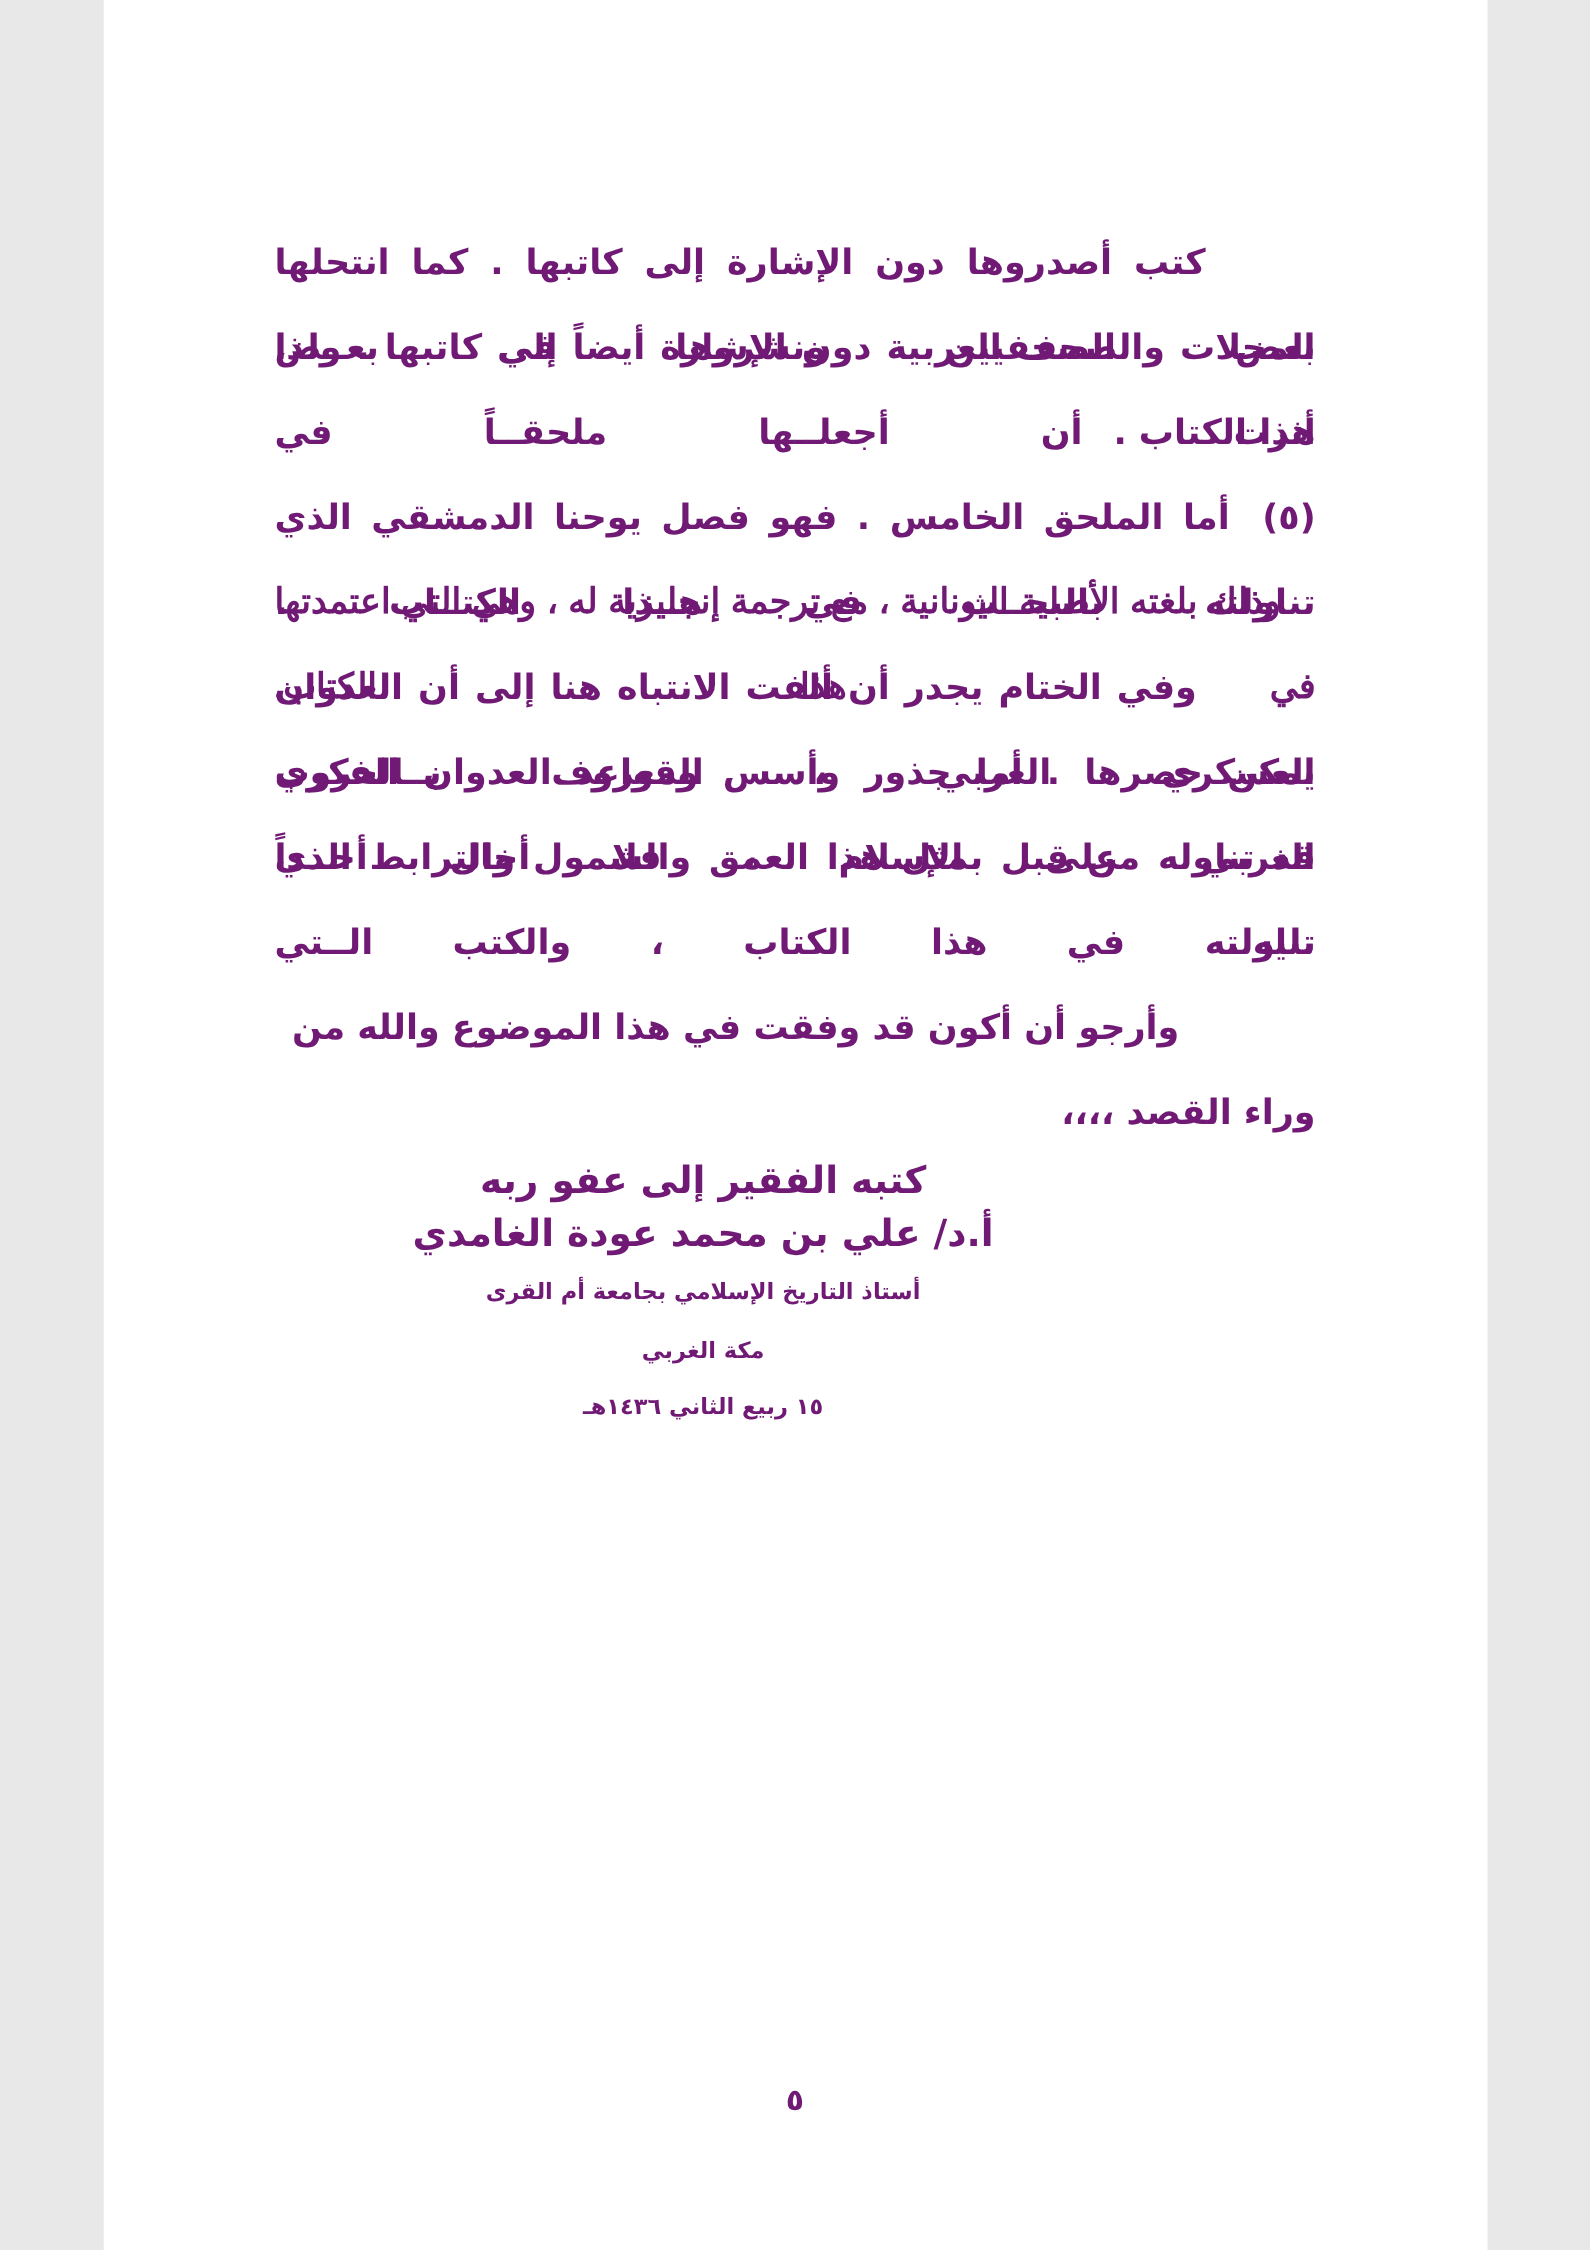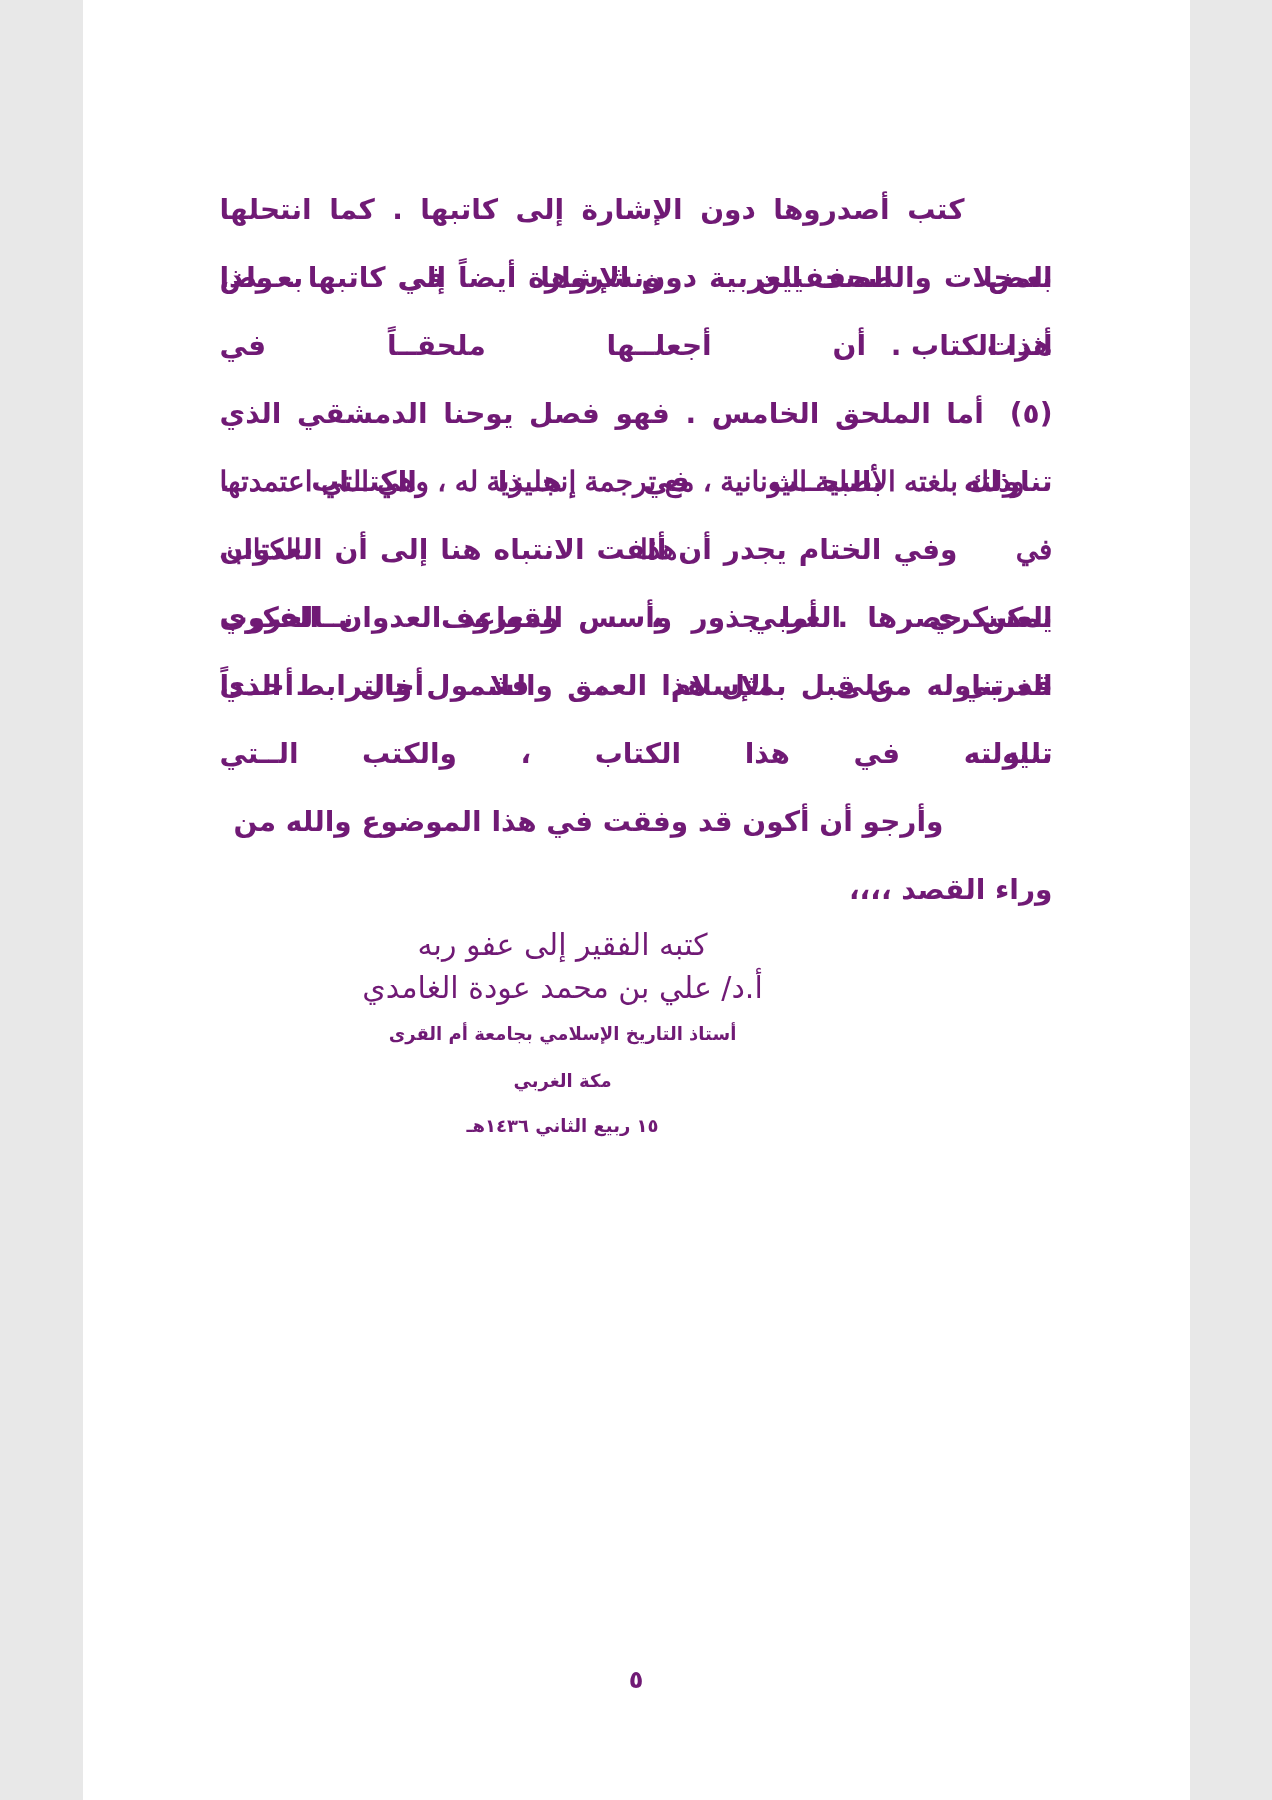--- a/index.html
+++ b/index.html
@@ -26,21 +26,21 @@
   .indent-a{text-indent:88px;}
   .indent-b{text-indent:95px;}
   .indent-c{text-indent:28px;font-family:Liberation Serif, serif;}
   .list-marker{display:inline;}
   .tab-gap{display:inline-block;width:26px;}
   .signature{
     position:absolute;
     top:924px;left:180px;width:600px;
     text-align:center;
   }
-  .sig-big{font-size:30px;font-weight:normal;}
+  .sig-big{font-size:30px;font-weight:bold;}
   .sig-small{font-size:18px;font-weight:bold;}
   .sig-l1{height:42px;line-height:42px;}
   .sig-l2{height:44px;line-height:44px;}
   .sig-l3{height:48px;line-height:48px;}
   .sig-l4{height:46px;line-height:46px;}
   .sig-l5{height:44px;line-height:44px;}
   .page-number{
     position:absolute;
     top:1666px;left:0;right:0;
     text-align:center;

